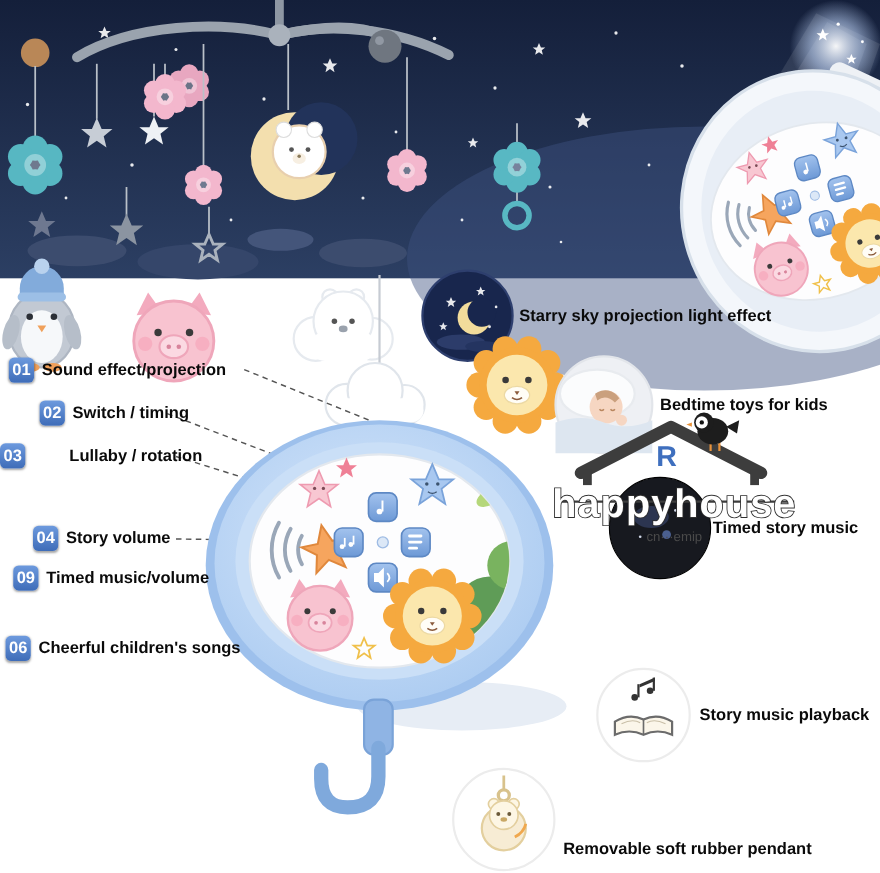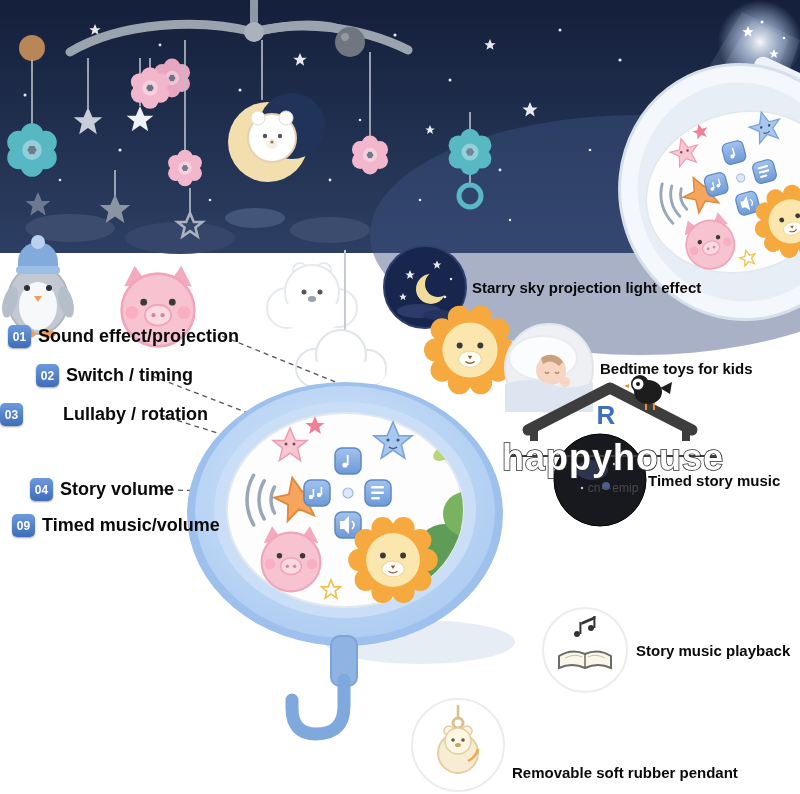--- a/index.html
+++ b/index.html
@@ -11,26 +11,26 @@
     overflow:hidden;
   }
   .stage { position:absolute; inset:0; width:800px; height:794px; }
   svg.scene { position:absolute; left:0; top:0; z-index:1; }
   .callout {
     position:absolute; display:flex; align-items:center; gap:7px; z-index:3;
   }
   .badge {
     width:23px; height:23px; border-radius:5px;
     background:linear-gradient(180deg,#6d9ade,#3e6cb8);
-    color:#fff; font-size:12px; font-weight:bold;
+    color:#fff; font-size:15px; font-weight:bold;
     display:flex; align-items:center; justify-content:center;
     box-shadow:0 1px 2px rgba(0,0,0,.35); flex:0 0 auto;
   }
   .callout .label {
-    font-size:18px; font-weight:700; color:#0a0a0a; white-space:nowrap;
+    font-size:15px; font-weight:700; color:#0a0a0a; white-space:nowrap;
   }
   .feature-label {
     position:absolute; font-size:15px; font-weight:700; color:#0a0a0a;
     z-index:3; white-space:nowrap; transform:translateY(-50%);
   }
 </style>
 </head>
 <body>
 
 <div class="stage">
@@ -420,20 +420,24 @@
   <span class="label">Lullaby / rotation</span>
 </div>
 <div class="callout" style="left:30px; top:478px;">
   <span class="badge">04</span>
   <span class="label">Story volume</span>
 </div>
 <div class="callout" style="left:12px; top:514px;">
   <span class="badge">09</span>
   <span class="label">Timed music/volume</span>
 </div>
+<div class="callout" style="left:5px; top:578px;">
+  <span class="badge">06</span>
+  <span class="label">Cheerful children's songs</span>
+</div>
 
 <div class="feature-label" style="left:472px; top:287px;text-align:right;">Starry sky projection light effect</div>
 <div class="feature-label" style="left:600px; top:368px;">Bedtime toys for kids</div>
 <div class="feature-label" style="left:648px; top:480px;">Timed story music</div>
 <div class="feature-label" style="left:636px; top:650px;">Story music playback</div>
 <div class="feature-label" style="left:512px; top:772px;text-align:right;">Removable soft rubber pendant</div>
 
 </div>
 
 </body></html>

